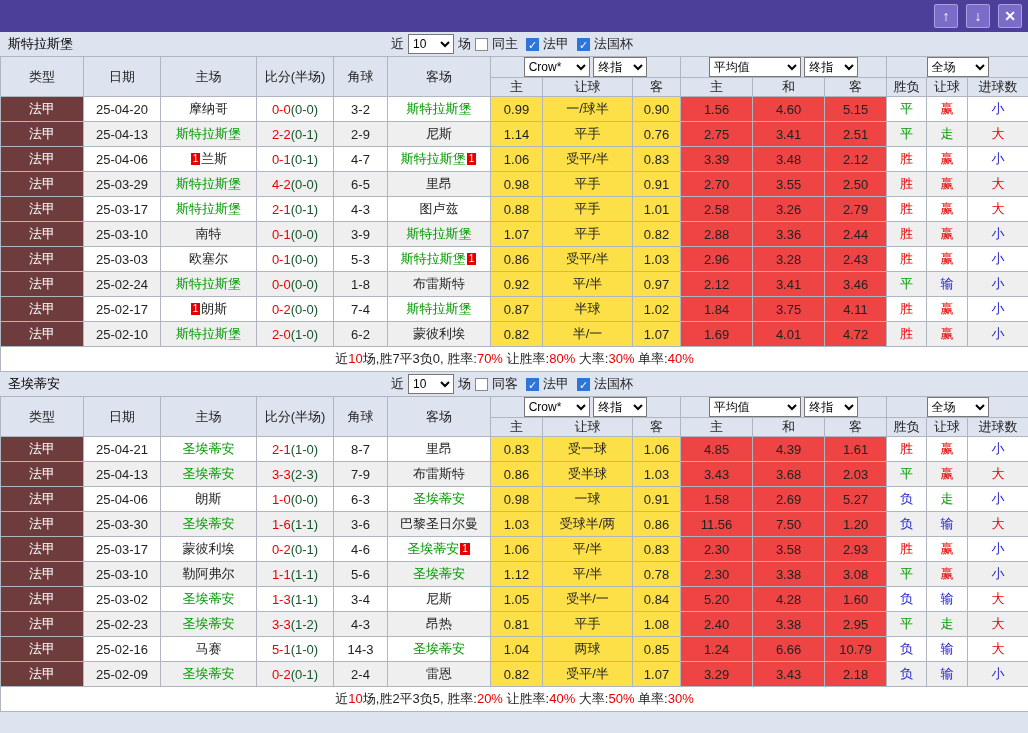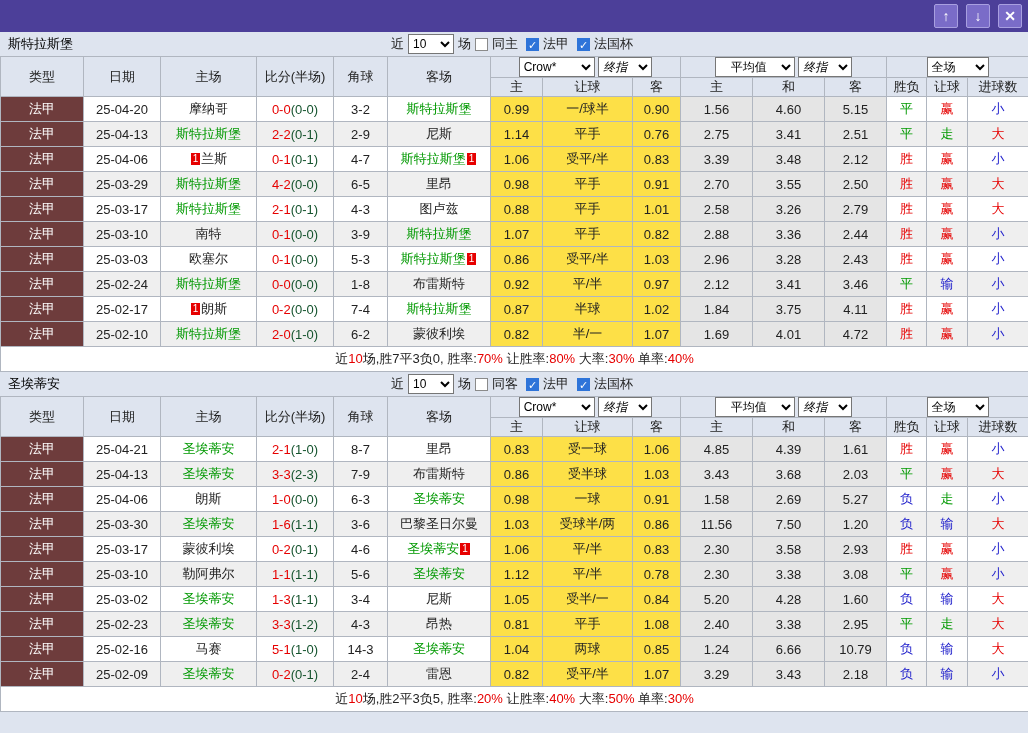--- a/index.html
+++ b/index.html
@@ -25,23 +25,23 @@
     width:24px; height:24px; background:#7a6cc8; border:1px solid #a89fe0;
     color:#fff; font-size:14px; line-height:22px; text-align:center;
     border-radius:2px; cursor:pointer; font-weight:bold;
   }
   
   .filterbar{ height:24px; display:flex; align-items:center; position:relative; }
   .team-name{ position:absolute; left:8px; font-size:13px; color:#000; }
   .filter-center{ margin:0 auto; display:flex; align-items:center; gap:4px; }
   select{ font-size:12px; height:20px; border:1px solid #767676; background:#fff; font-family:inherit;}
   .sel-count{ width:46px; }
-  .sel-crow{ width:76px; }
-  .sel-zhi{ width:54px;font-style:italic; }
-  .sel-avg{ width:80px;text-align:center; }
+  .sel-crow{ width:66px; }
+  .sel-zhi{ width:54px; }
+  .sel-avg{ width:92px; }
   .sel-full{ width:62px; }
   .cb{ width:13px; height:13px; border:1px solid #8a8a8a; background:#fff; display:inline-block;
        vertical-align:-2px; cursor:pointer; }
   .cb.checked{ background:#2e74d9; border-color:#2e74d9; color:#fff; font-size:11px;
        line-height:13px; text-align:center; }
   .cb.checked::after{ content:"✓"; }
   .cb-label{ margin-right:4px; }
   
   table{ border-collapse:collapse; table-layout:fixed; width:1028px; background:#fff;border-radius:31px; }
   th, td{
@@ -49,21 +49,21 @@
     white-space:nowrap; overflow:hidden; font-weight:normal;
   }
   thead th{ background:#dee4ef; color:#222; }
   .hdr-row-a th{ height:21px; }
   .hdr-row-b th{ height:18px; }
   tbody td{ height:25px; }
   tr.even{ background:#fff; }
   tr.odd{ background:#efefef; }
   td.c-type{ background:#6e3c3c; color:#fff; }
   td.c-odds{ background:#fde047; }
-  td.c-avg{ background:#e5e5e5; }
+  td.c-avg{ background:#ef4444; }
   .t-green{ color:#009900; }
   .score-ft{ color:#e60000; }
   .score-ht{ color:#14532d; }
   .res-red{ color:#e60000; }
   .res-green{ color:#009900; }
   .res-blue{ color:#2222cc; }
   .card{ background:#e60000; color:#fff; font-size:10px; line-height:12px;
          display:inline-block; padding:0 2px; margin:0 1px; vertical-align:1px;}
   .summary-row td{ height:25px; background:#fff; font-size:13px; }
   .sum-red{ color:#e60000; }

